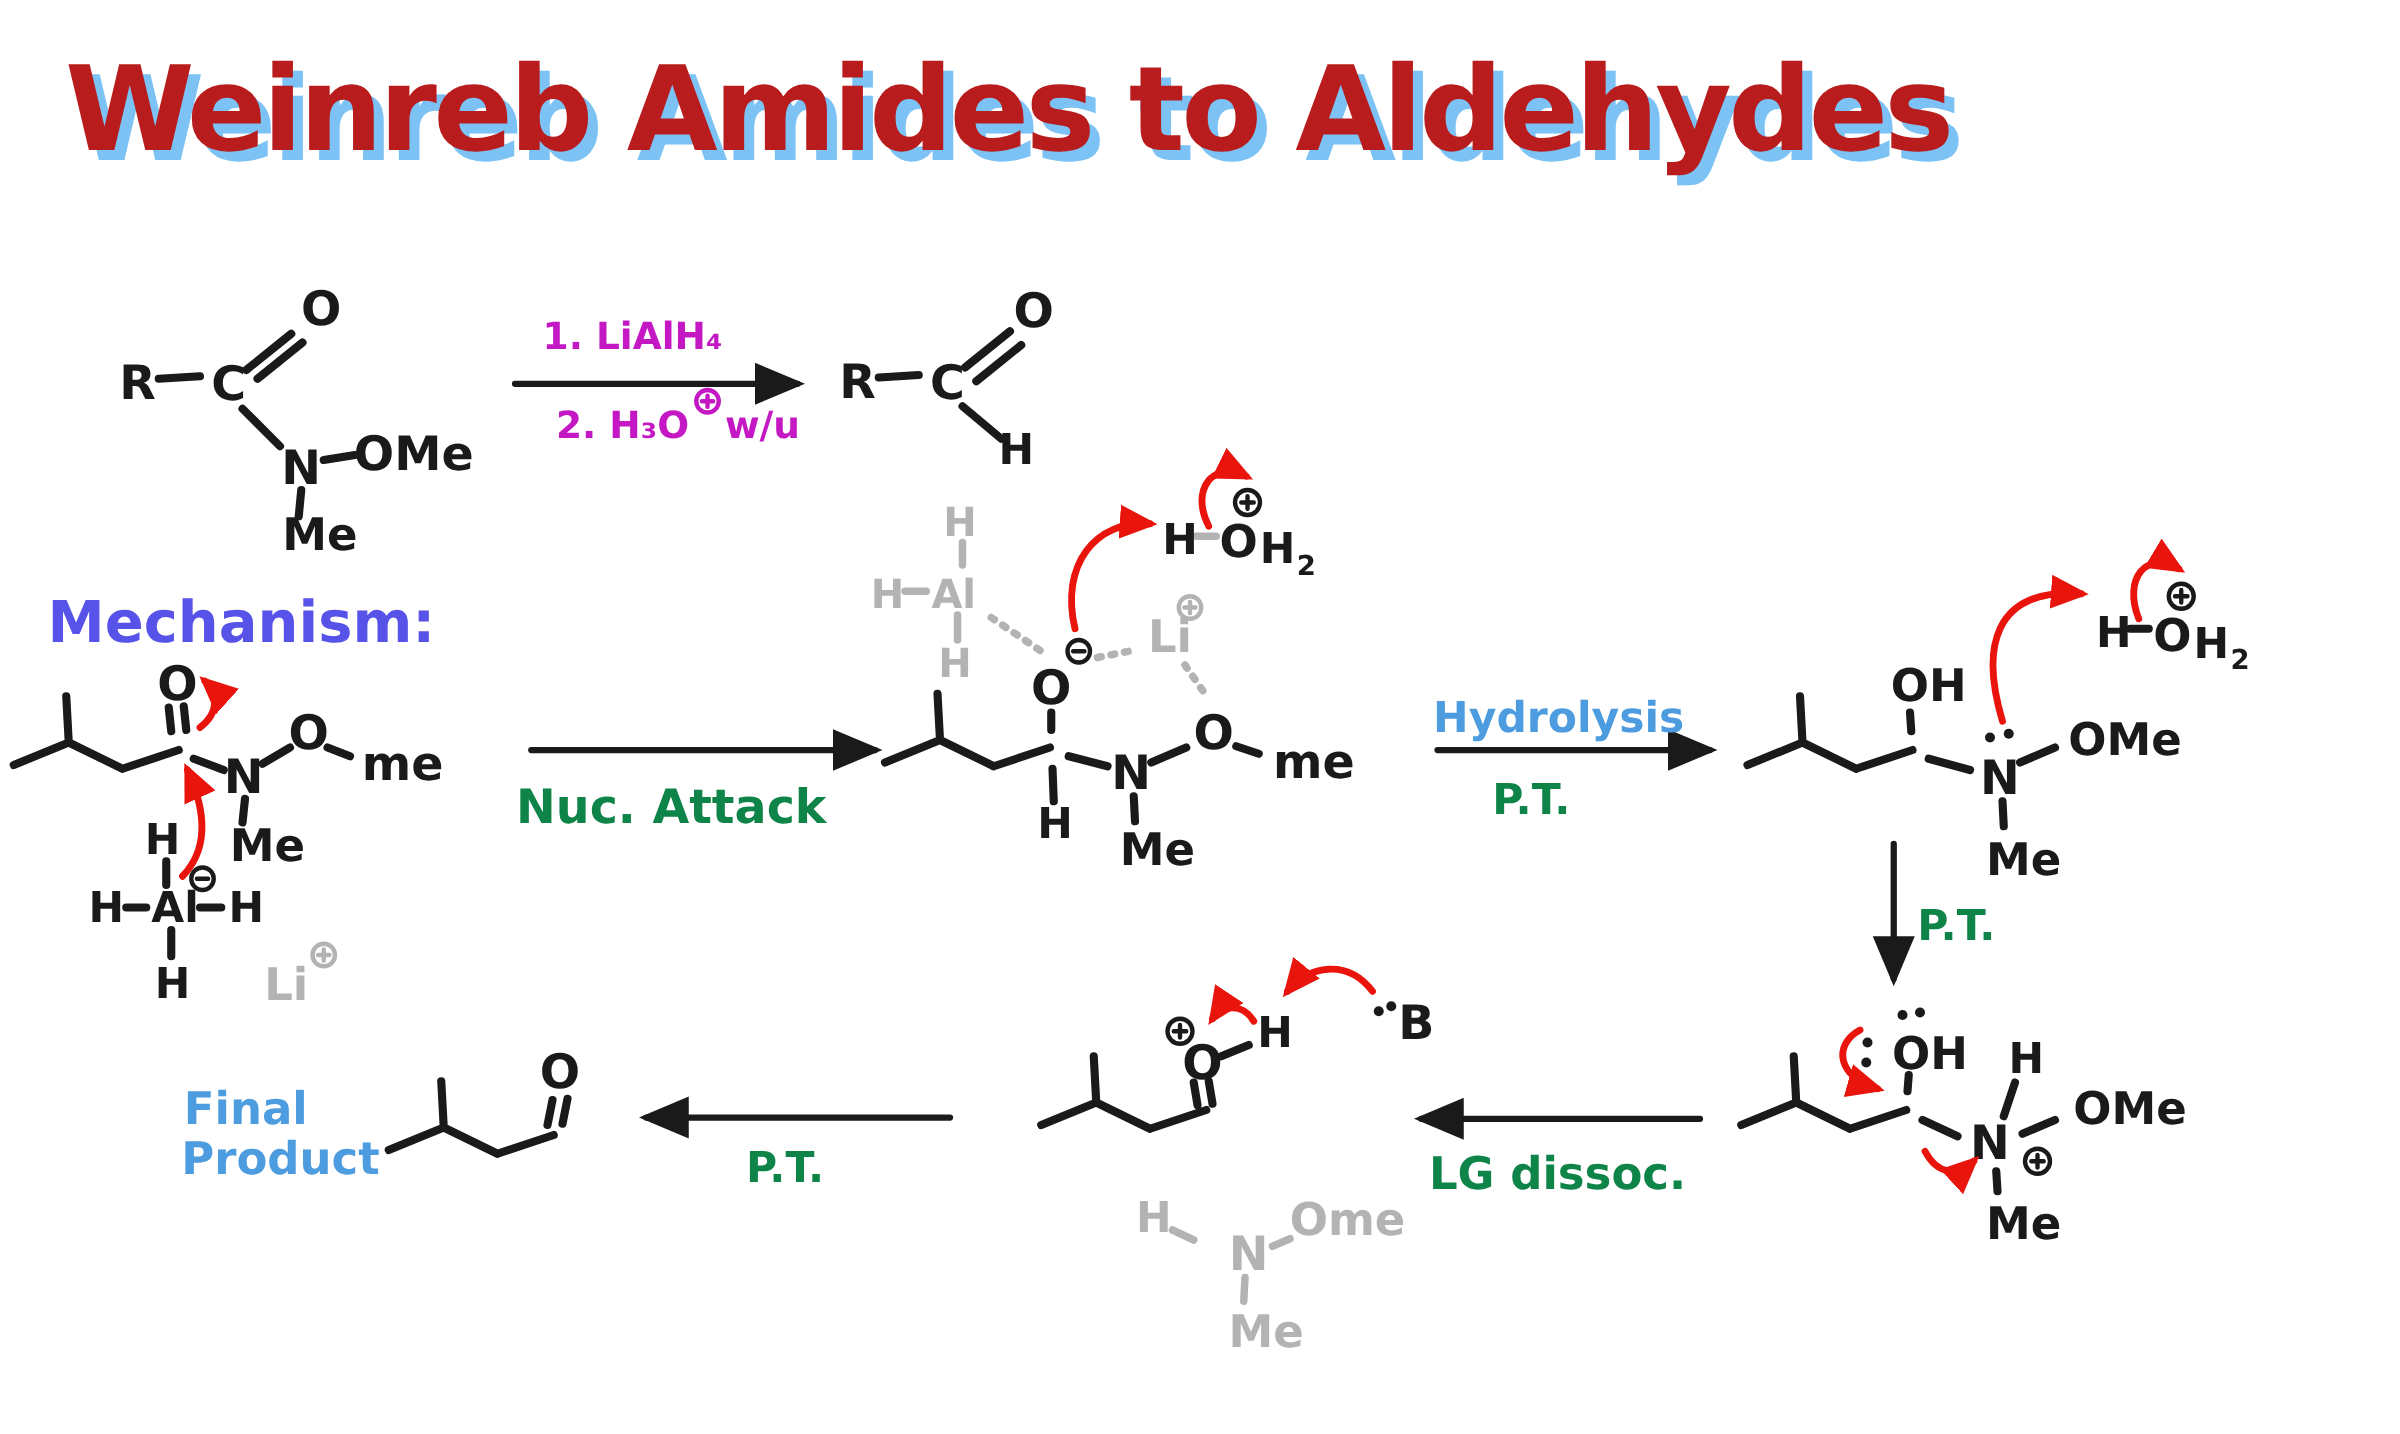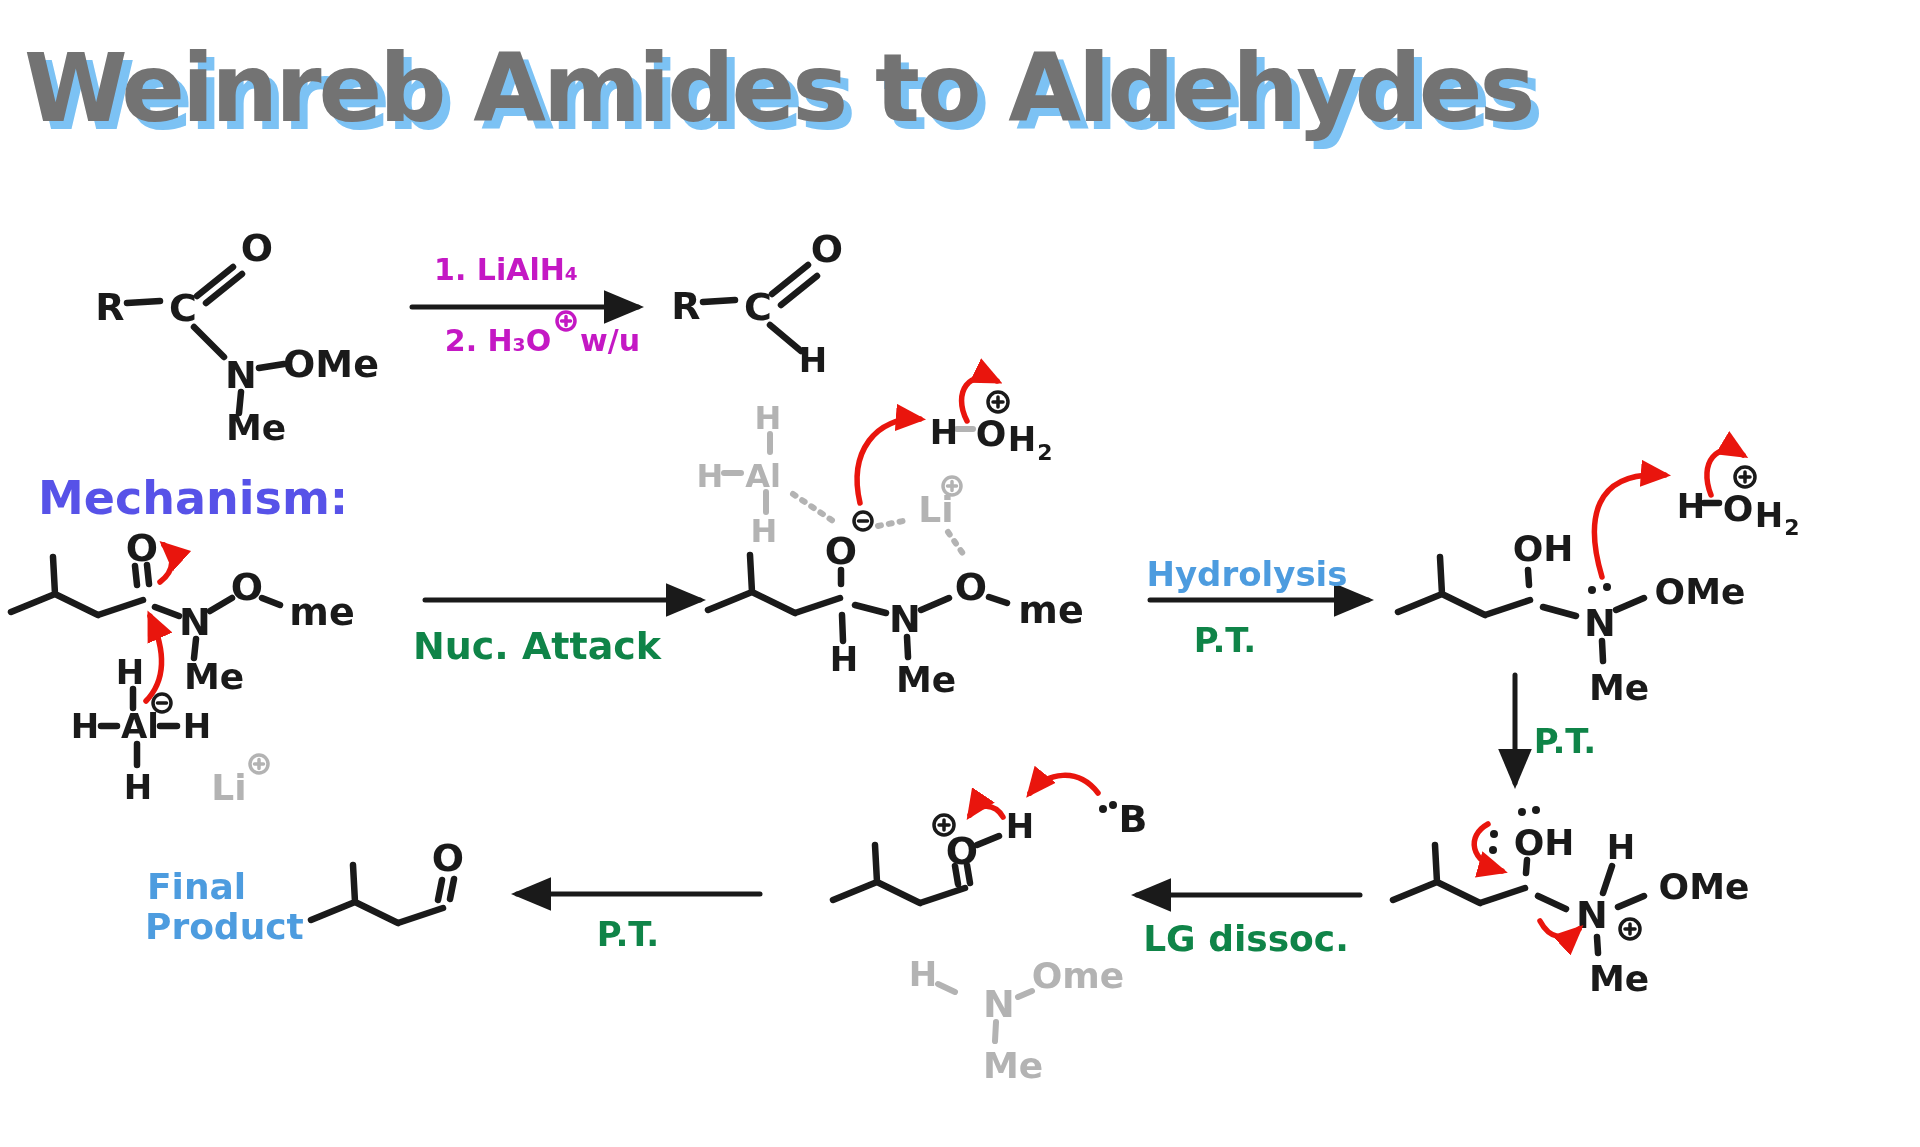--- a/index.html
+++ b/index.html
@@ -1,19 +1,19 @@
 <!DOCTYPE html>
 <html><head>
 <meta charset="utf-8">
 <style>
   html,body{margin:0;padding:0;background:#fff;}
   .canvas{position:relative;width:1920px;height:1147px;background:#fff;overflow:hidden;
           font-family:"DejaVu Sans",sans-serif;}
-  .title{position:absolute;left:24px;top:34px;font:700 94px "DejaVu Sans",sans-serif;
-         color:#737373;text-shadow:8px 8px 0 #7cc2f4;letter-spacing:-3px;white-space:nowrap;}
+  .title{position:absolute;left:52px;top:34px;font:700 94px "DejaVu Sans",sans-serif;
+         color:#b91c1c;text-shadow:8px 8px 0 #7cc2f4;letter-spacing:-3px;white-space:nowrap;}
   svg{position:absolute;left:0;top:0;}
   text{font-family:"DejaVu Sans",sans-serif;font-weight:700;fill:#1a1a1a;
        text-anchor:middle;dominant-baseline:middle;}
   .s38{font-size:38px}.s36{font-size:36px}.s34{font-size:34px}.s32{font-size:32px}
   .s30{font-size:30px}.s22{font-size:22px}.s46{font-size:46px}
   .g{fill:#b3b3b3}
   .green{fill:#0f8448}
   .blue{fill:#4d9cdf}
   .mag{fill:#c418c4}
   .indigo{fill:#5752e8}

